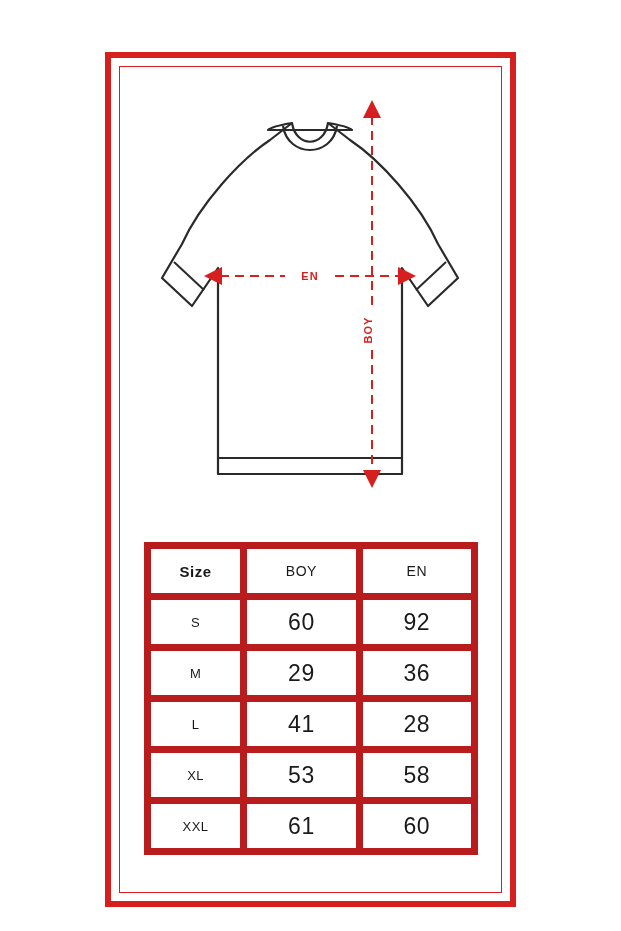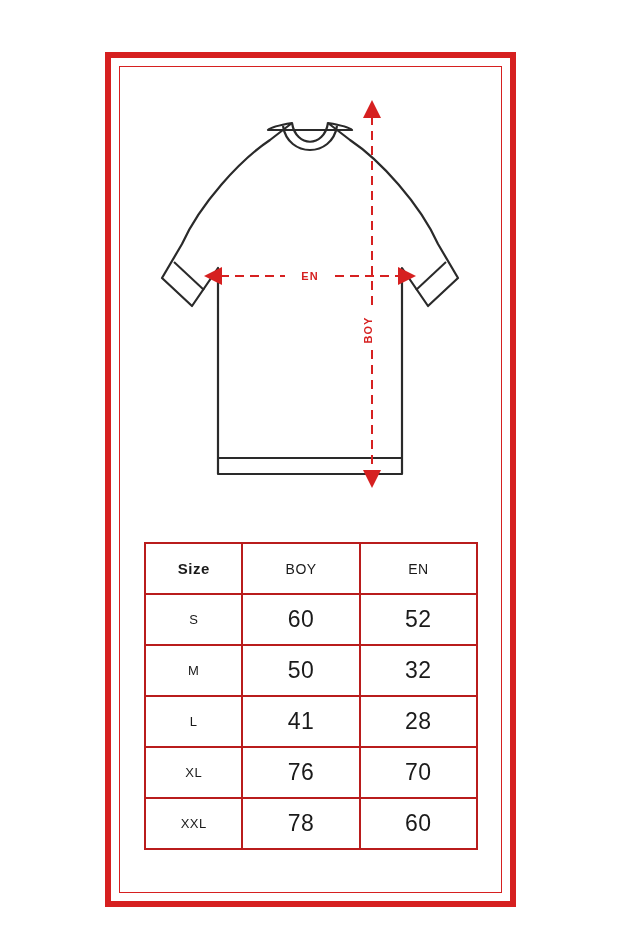--- a/index.html
+++ b/index.html
@@ -60,21 +60,21 @@
     top: 530px;
     width: 334px;
   }
   table.size-table {
     border-collapse: collapse;
     width: 334px;
     background: #ffffff;
   }
   table.size-table th,
   table.size-table td {
-    border: 2px solid #b91c1c;
+    border: 7px solid #b91c1c;
     text-align: center;
     vertical-align: middle;
     height: 51px;
     box-sizing: border-box;
   }
   table.size-table th.col-size,
   table.size-table td.col-size {
     width: 98px;
   }
   table.size-table th.col-num,
@@ -174,39 +174,39 @@
         <tr>
           <th class="col-size">Size</th>
           <th class="col-num">BOY</th>
           <th class="col-num">EN</th>
         </tr>
       </thead>
       <tbody>
         <tr>
           <td class="col-size cell-label">S</td>
           <td class="col-num cell-value">60</td>
-          <td class="col-num cell-value">52</td>
+          <td class="col-num cell-value">92</td>
         </tr>
         <tr>
           <td class="col-size cell-label">M</td>
-          <td class="col-num cell-value">50</td>
-          <td class="col-num cell-value">32</td>
+          <td class="col-num cell-value">29</td>
+          <td class="col-num cell-value">36</td>
         </tr>
         <tr>
           <td class="col-size cell-label">L</td>
           <td class="col-num cell-value">41</td>
           <td class="col-num cell-value">28</td>
         </tr>
         <tr>
           <td class="col-size cell-label">XL</td>
-          <td class="col-num cell-value">76</td>
-          <td class="col-num cell-value">70</td>
+          <td class="col-num cell-value">53</td>
+          <td class="col-num cell-value">58</td>
         </tr>
         <tr>
           <td class="col-size cell-label">XXL</td>
-          <td class="col-num cell-value">78</td>
+          <td class="col-num cell-value">61</td>
           <td class="col-num cell-value">60</td>
         </tr>
       </tbody>
     </table>
   </div>
 
 </div>
 
 </body></html>

